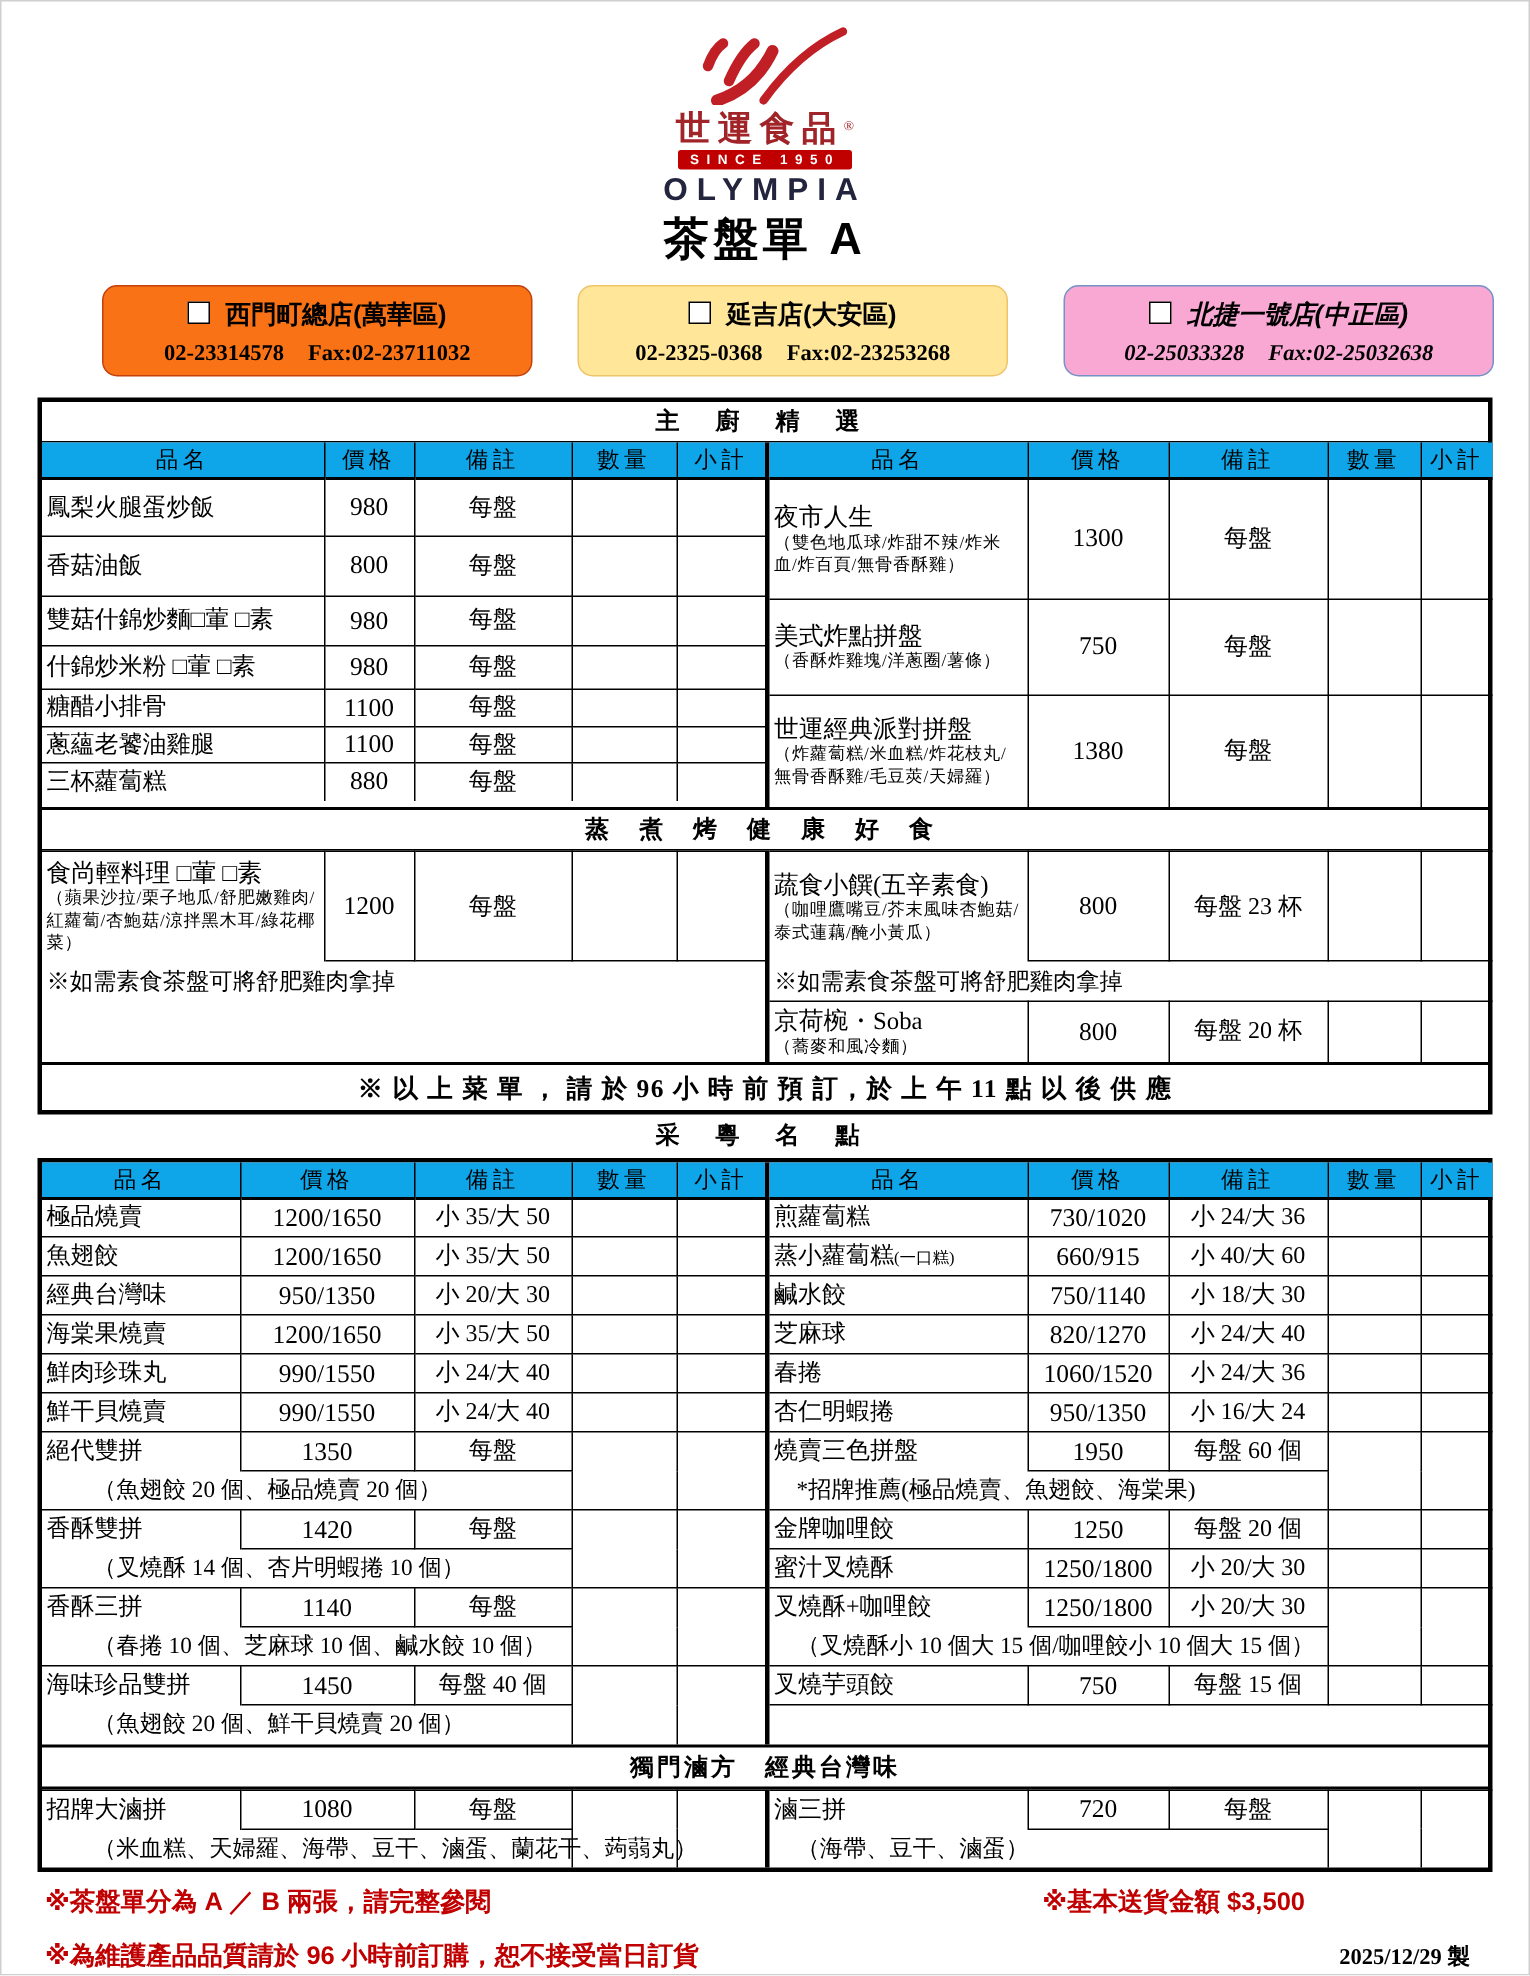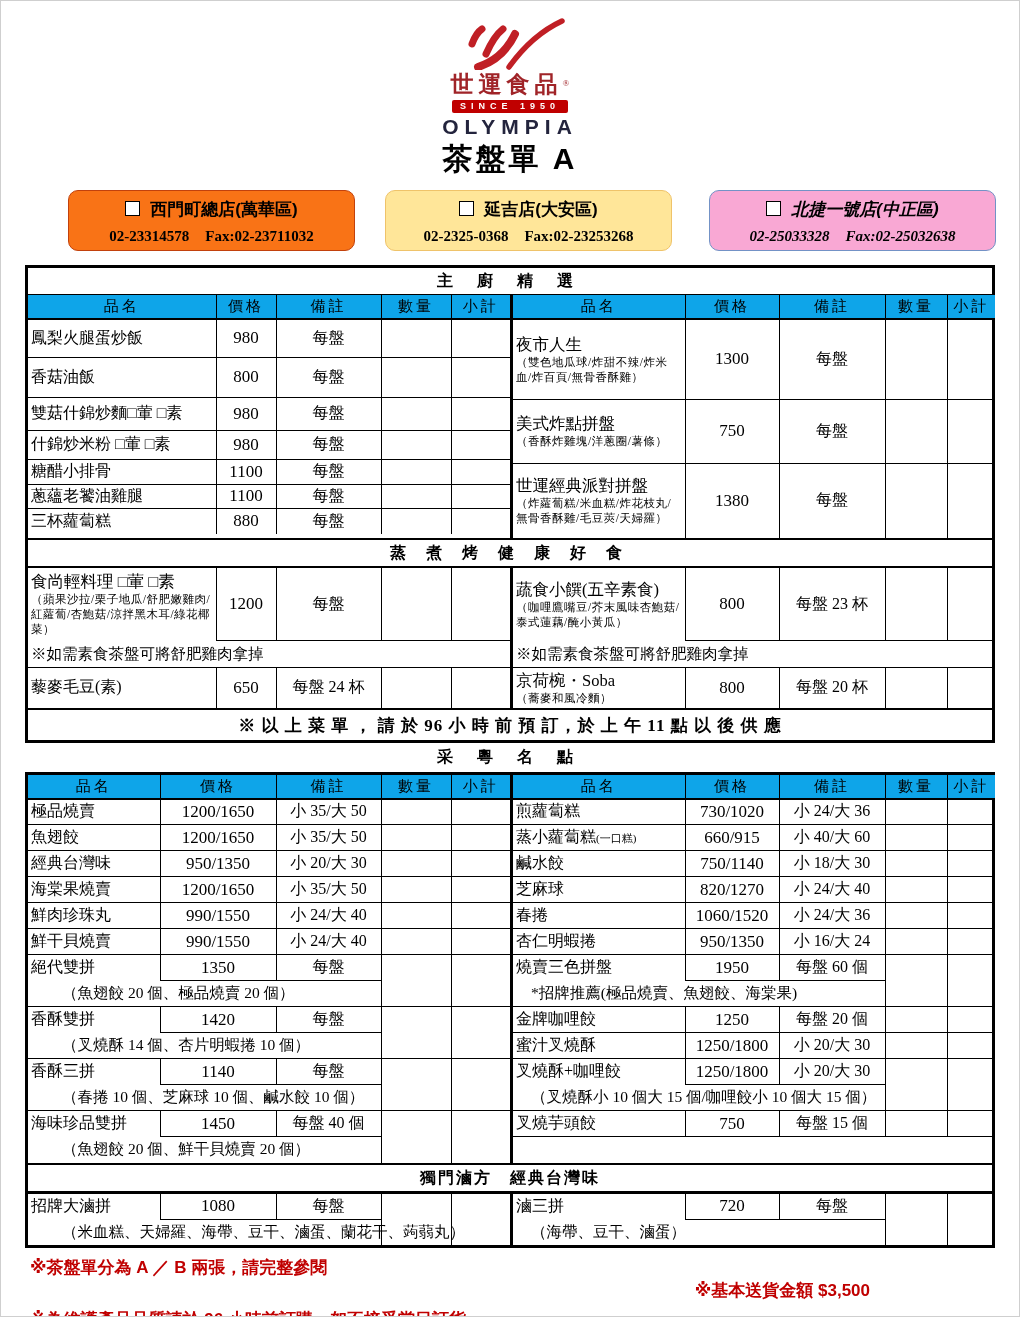--- a/index.html
+++ b/index.html
@@ -53,21 +53,21 @@
   .note-cell{border-top:none !important;text-align:left;font-size:15.5px;padding-left:6px;white-space:nowrap;}
   .cmb{border-top:none !important;text-align:left;font-size:15.5px;white-space:nowrap;}
   .half.l .cmb{padding-left:34px;}
   .half.r .cmb{padding-left:18px;}
   .sm{font-size:11px;}
   .order-notice{border-top:2px solid #000;text-align:center;font-weight:bold;font-size:17px;letter-spacing:1px;padding:4px 0 3px;}
   .filler{border-bottom:none;}
 
   
   .footer{margin:8px 30px 0;color:#c00000;font-family:"Liberation Sans","DejaVu Sans",sans-serif;font-weight:bold;font-size:17px;}
-  .f-row{display:flex;align-items:baseline;margin-bottom:6px;flex-direction:column;}
+  .f-row{display:flex;align-items:baseline;margin-bottom:6px;}
   .delivery{margin-left:auto;margin-right:120px;}
   .made-date{margin-left:auto;margin-right:10px;color:#000;font-family:"Liberation Serif",serif;font-size:15px;font-weight:bold;padding-top:10px;}
 </style>
 </head>
 <body>
 
 <div class="frame"></div>
 
 <div class="logo-wrap">
   <div class="logo-inner">
@@ -250,27 +250,20 @@
                 <div class="ds">（蘋果沙拉/栗子地瓜/舒肥嫩雞肉/紅蘿蔔/杏鮑菇/涼拌黑木耳/綠花椰菜）</div>
               </td>
               <td class="pr">1200</td>
               <td class="nt">每盤</td>
               <td class="qt"></td>
               <td class="st"></td>
             </tr>
           <tr style="height:27px">
               <td class="note-cell" colspan="5">※如需素食茶盤可將舒肥雞肉拿掉</td>
             </tr>
-          <tr style="height:40px">
-              <td class="nm">藜麥毛豆(素)</td>
-              <td class="pr">650</td>
-              <td class="nt">每盤 24 杯</td>
-              <td class="qt"></td>
-              <td class="st"></td>
-            </tr>
         </tbody>
       </table>
     </div>
     <div class="half r">
       <table class="t">
         <colgroup>
             <col style="width:172px">
             <col style="width:94px">
             <col style="width:106px">
             <col style="width:62px">

